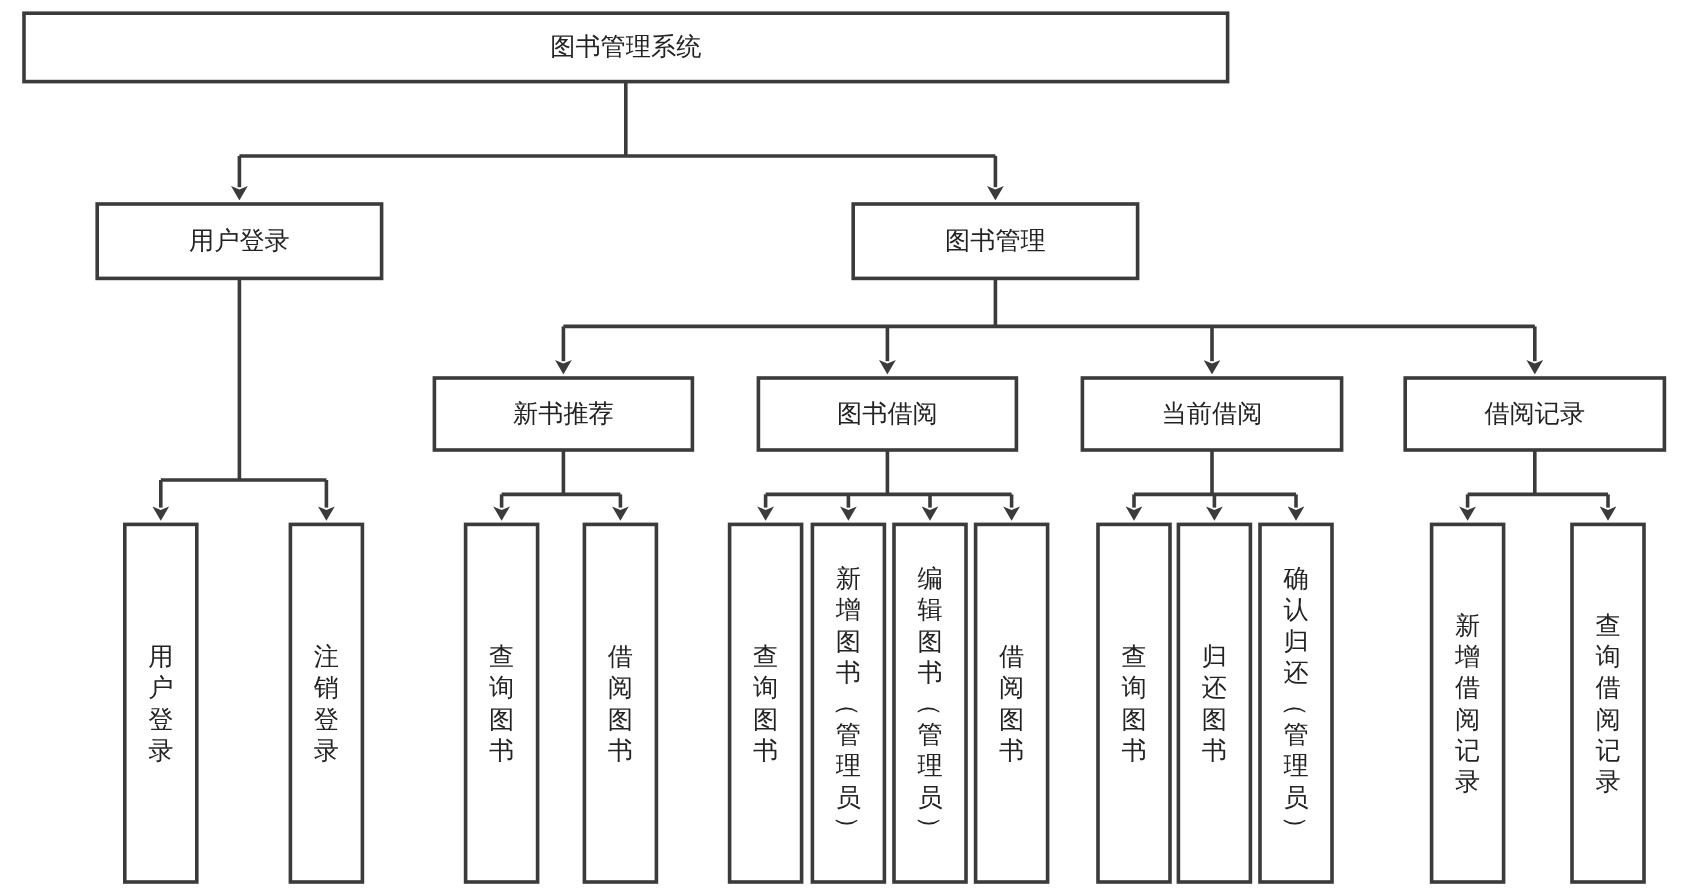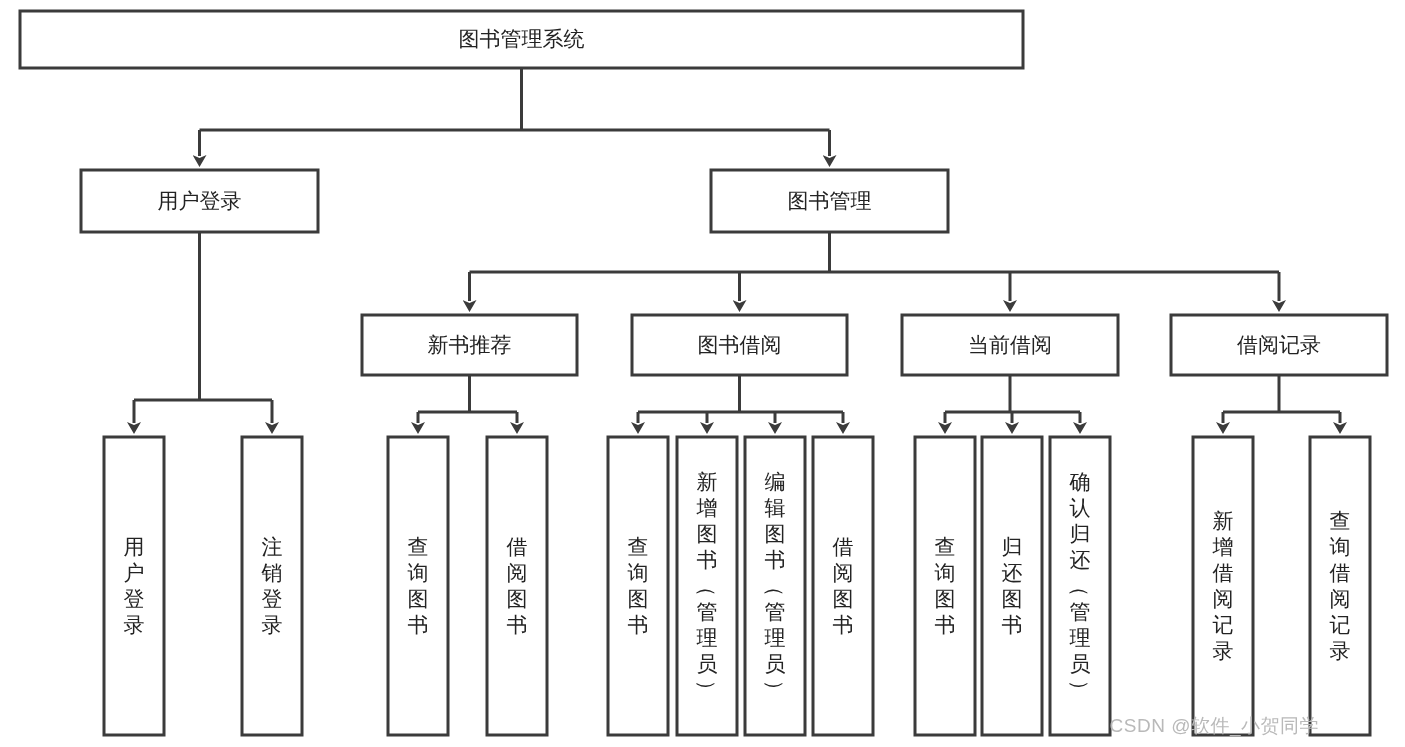--- a/index.html
+++ b/index.html
@@ -243,14 +243,13 @@
           <rect x="1310" y="437" width="60" height="298" class="node-rect"></rect>
           <text class="node-label-v" x="1340" y="528.28">查</text>
           <text class="node-label-v" x="1340" y="554.28">询</text>
           <text class="node-label-v" x="1340" y="580.28">借</text>
           <text class="node-label-v" x="1340" y="606.28">阅</text>
           <text class="node-label-v" x="1340" y="632.28">记</text>
           <text class="node-label-v" x="1340" y="658.28">录</text>
         </g>
       </g>
   </svg>
-  <div class="watermark">CSDN @软件_小贺同学</div>
 </div>
 
 </body></html>

